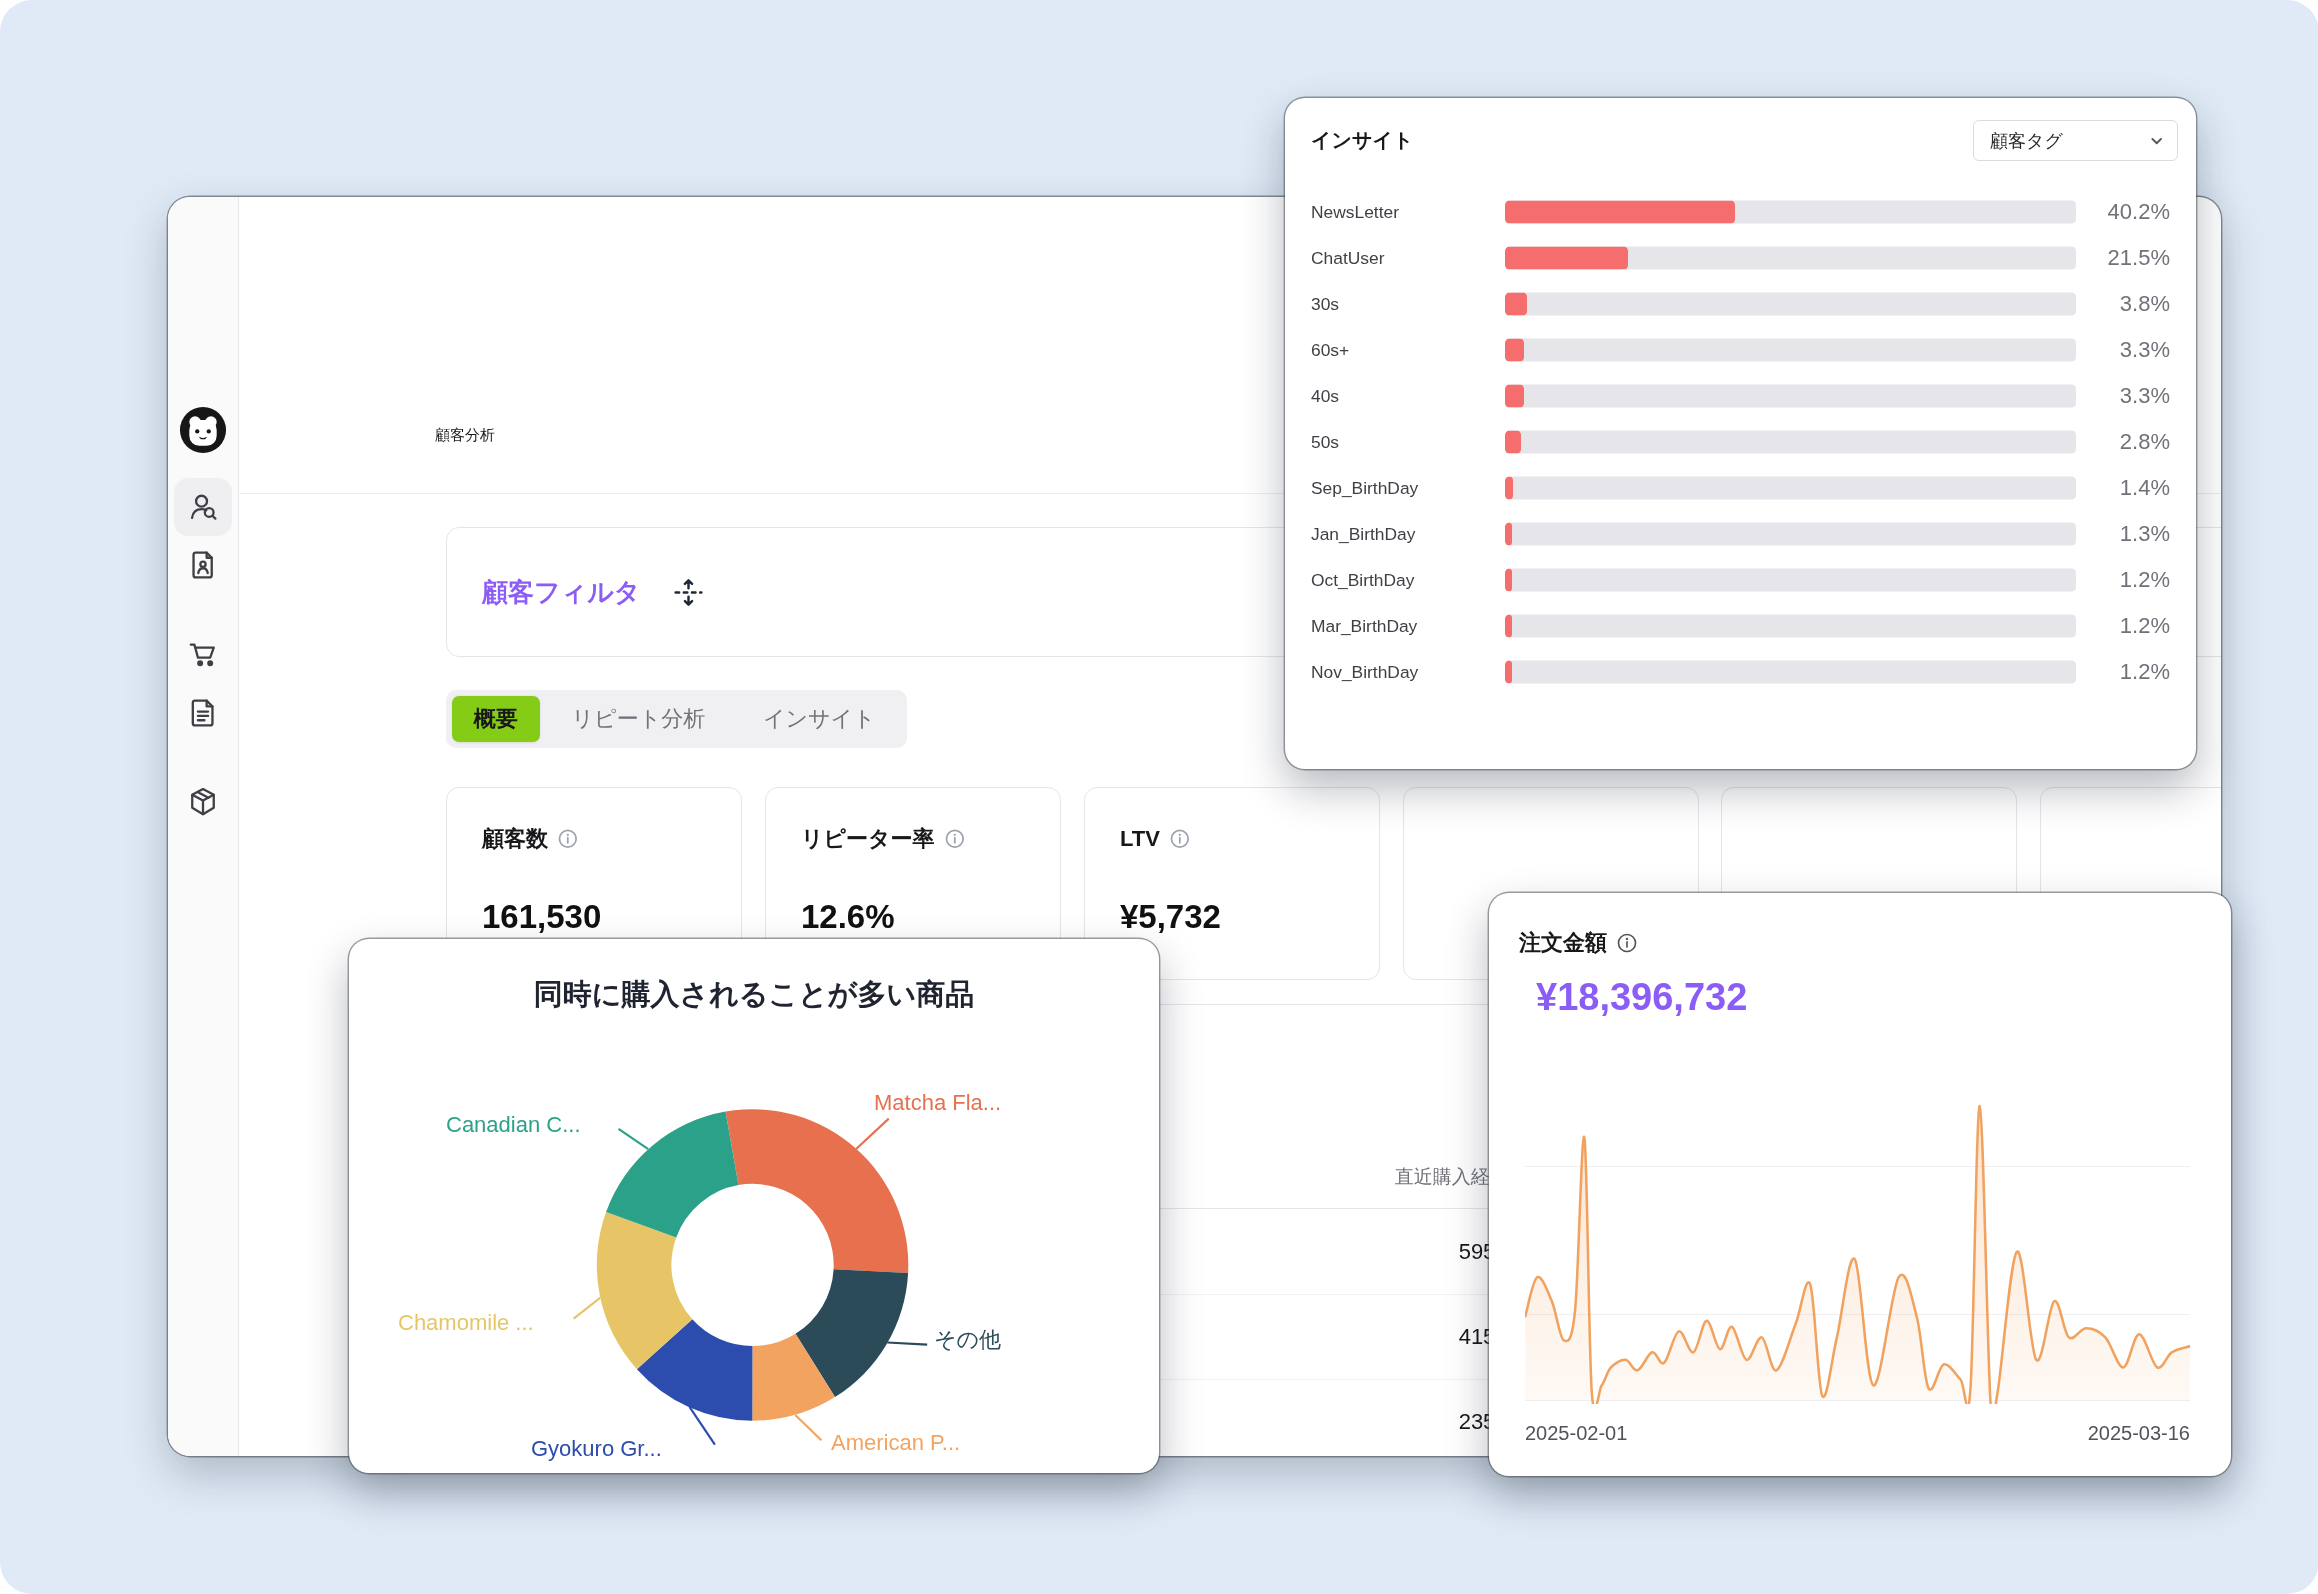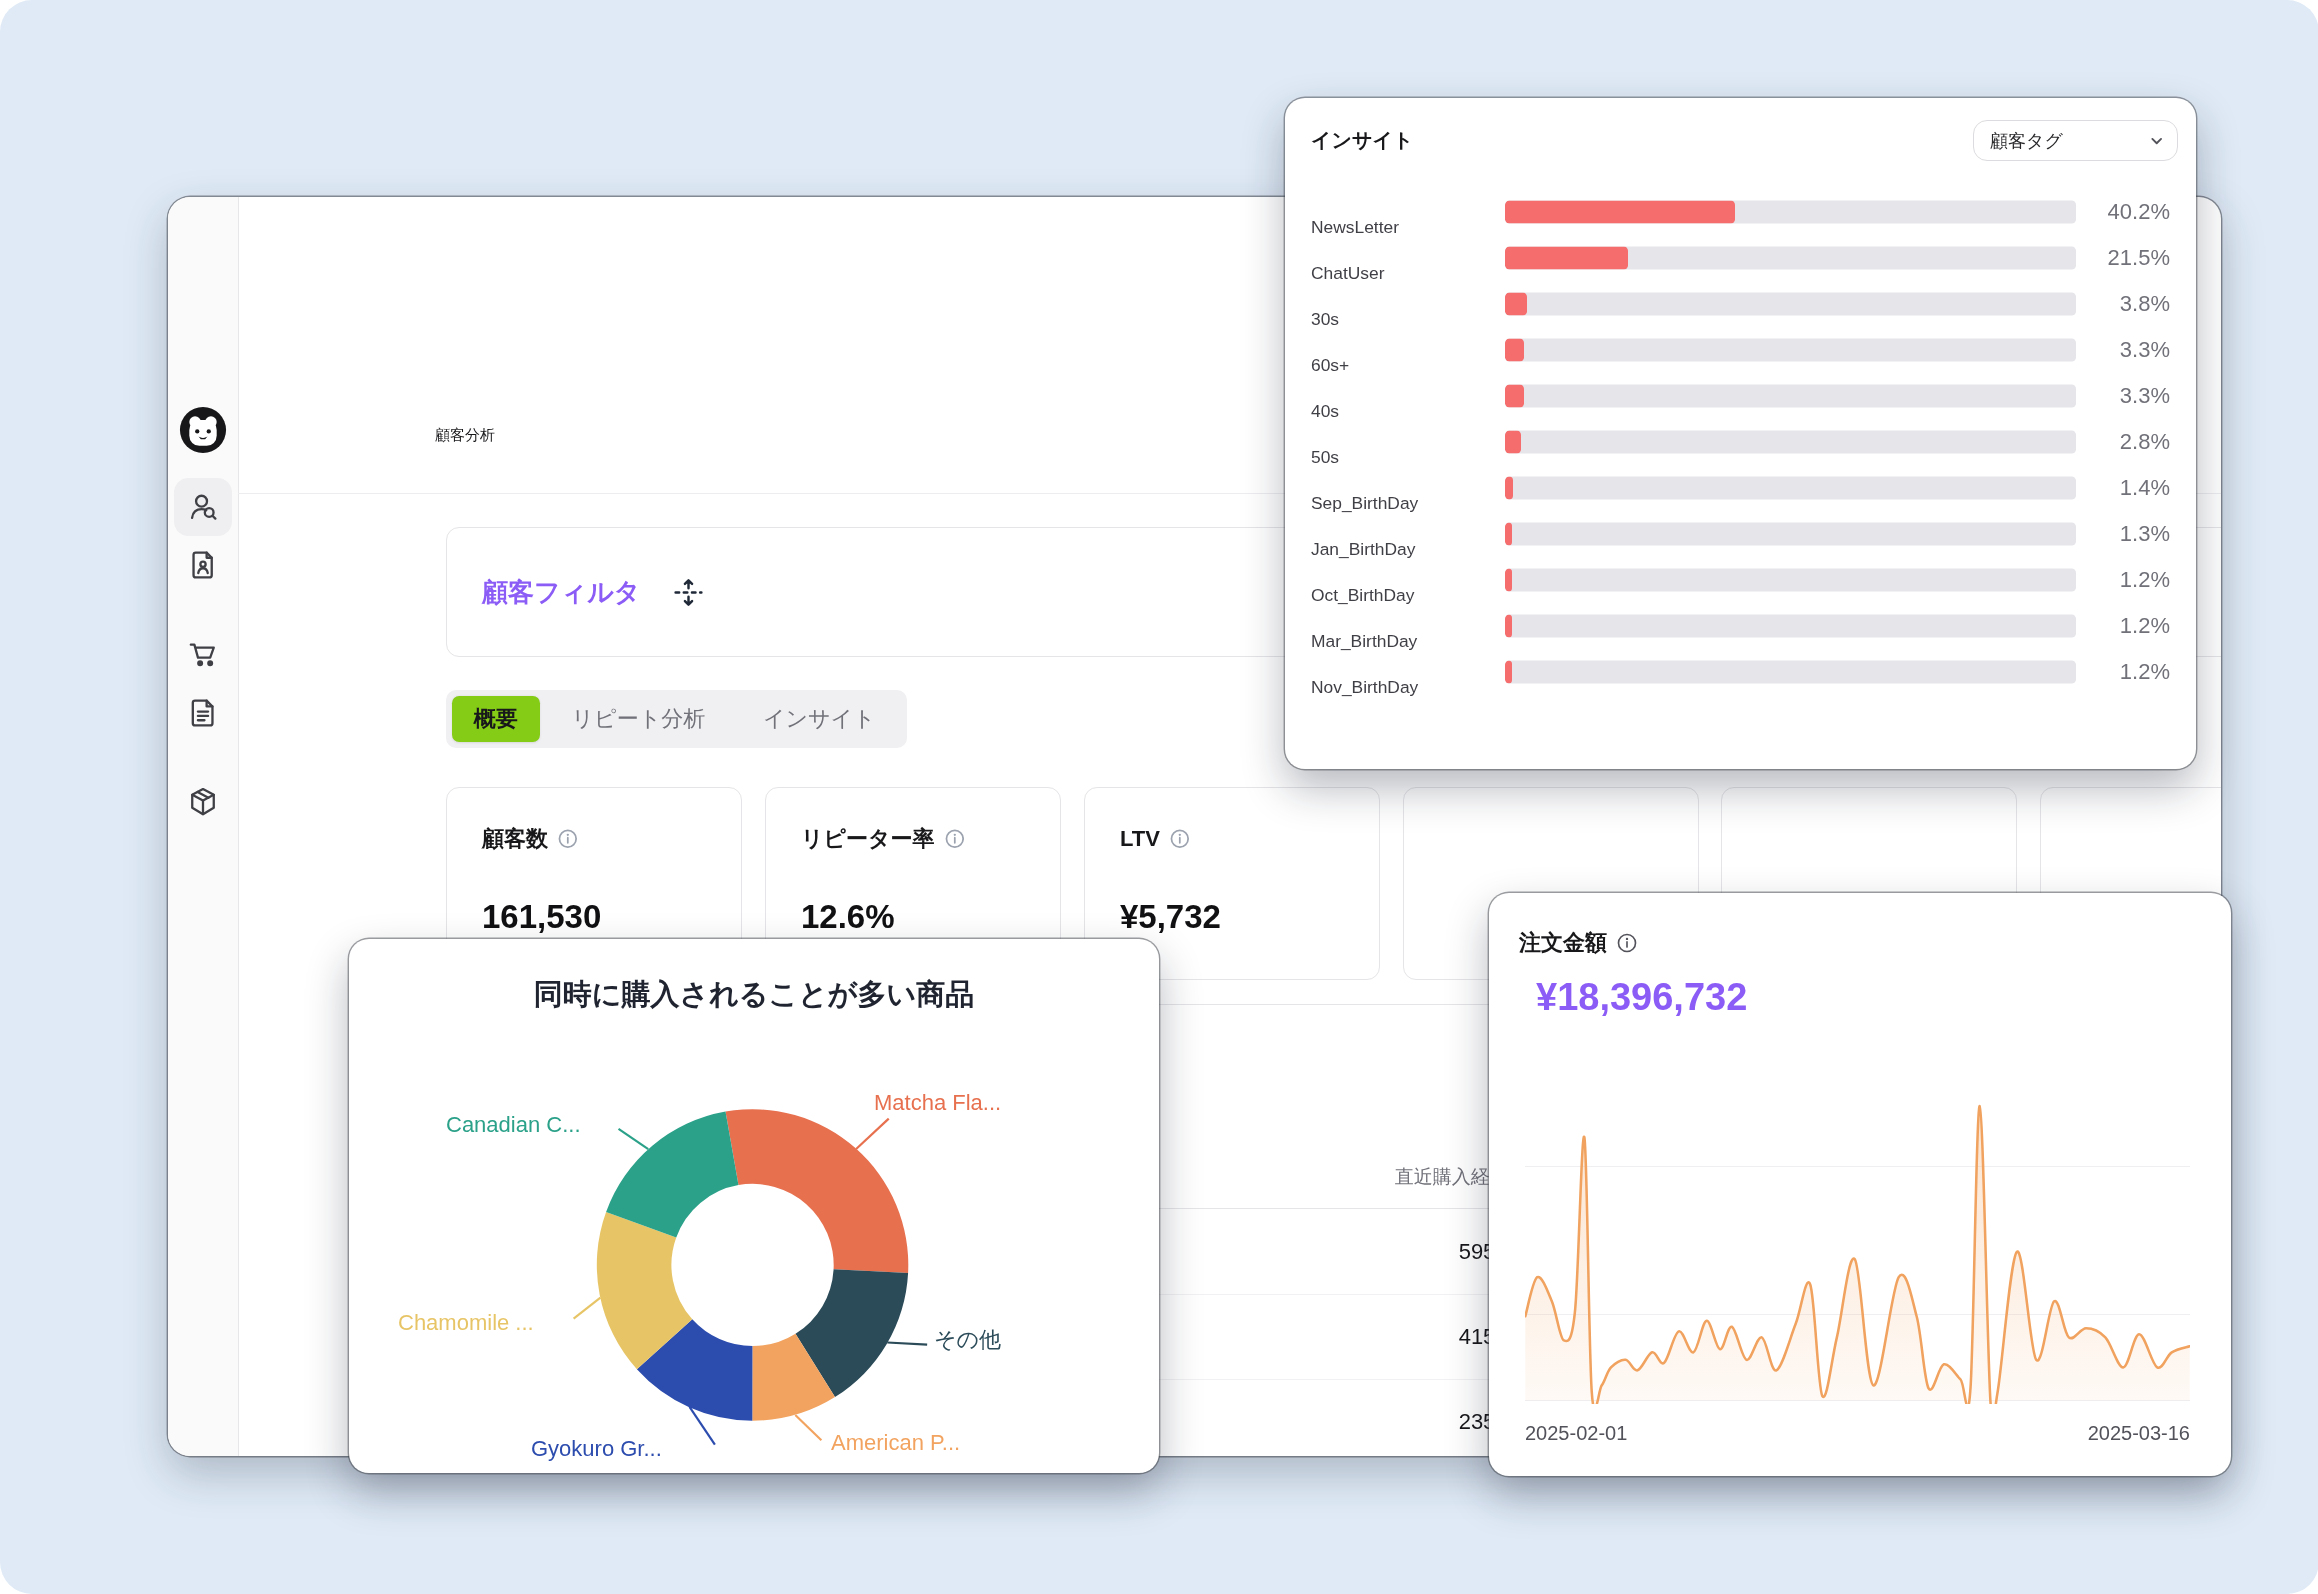--- a/index.html
+++ b/index.html
@@ -47,26 +47,26 @@
   .td-name{position:absolute;left:42px;top:50%;transform:translateY(-50%);font-size:22px;color:#18181b;}
   .td-val{position:absolute;left:1030px;top:50%;transform:translate(-50%,-50%);font-size:22px;color:#18181b;}
 
   
   .overlay{position:absolute;background:#fff;border-radius:20px;
            box-shadow:0 0 0 1.4px rgba(62,65,72,.5), 0 19px 43px rgba(15,23,42,.30);}
 
   
   .insights{left:1285px;top:98px;width:911px;height:671px;}
   .ins-title{position:absolute;left:26px;top:42px;transform:translateY(-50%);font-size:20px;font-weight:700;color:#18181b;}
-  .ins-select{position:absolute;left:688px;top:22px;width:205px;height:41px;border:1.4px solid #dcdce0;border-radius:14px;
+  .ins-select{position:absolute;left:688px;top:22px;width:205px;height:41px;border:1.4px solid #dcdce0;border-radius:6px;
               box-sizing:border-box;display:flex;align-items:center;padding:0 11.6px 0 16px;justify-content:space-between;}
   .ins-select span{font-size:18px;color:#27272a;}
   .ins-rows{position:absolute;left:0;top:91px;width:100%;}
   .ins-row{position:relative;height:46px;}
-  .ins-label{position:absolute;left:26px;top:50%;transform:translateY(-50%);font-size:17.4px;color:#3f3f46;margin-top:15px;}
+  .ins-label{position:absolute;left:26px;top:50%;transform:translateY(-50%);font-size:17.4px;color:#3f3f46;}
   .ins-track{position:absolute;left:220px;top:50%;transform:translateY(-50%);width:571px;height:23px;border-radius:4.3px;
              background:#e5e5ea;overflow:hidden;}
   .ins-fill{height:100%;border-radius:4.3px;}
   .ins-pct{position:absolute;right:26px;top:50%;transform:translateY(-50%);font-size:22px;color:#71717a;}
 
   
   .basket{left:349px;top:939px;width:810px;height:534px;}
   .basket-title{position:absolute;left:0;top:56px;width:100%;transform:translateY(-50%);text-align:center;
                 font-size:29px;font-weight:700;color:#1f2430;}
   .donut-label{position:absolute;font-size:22px;font-weight:500;transform:translateY(-50%);white-space:nowrap;}

